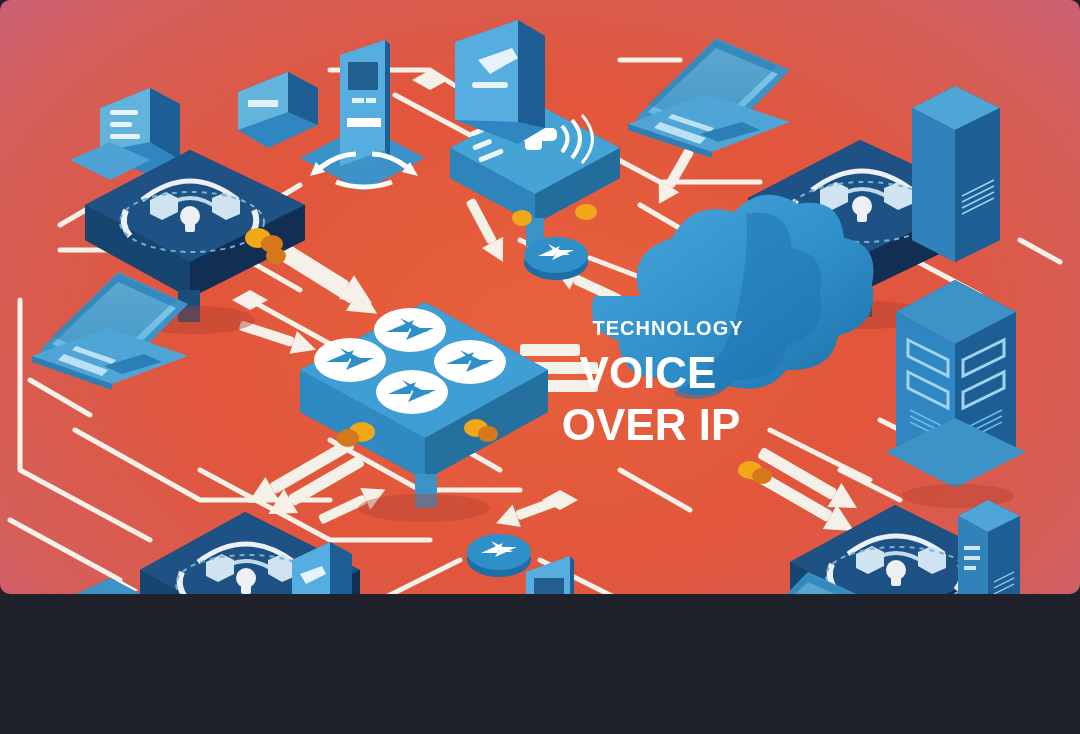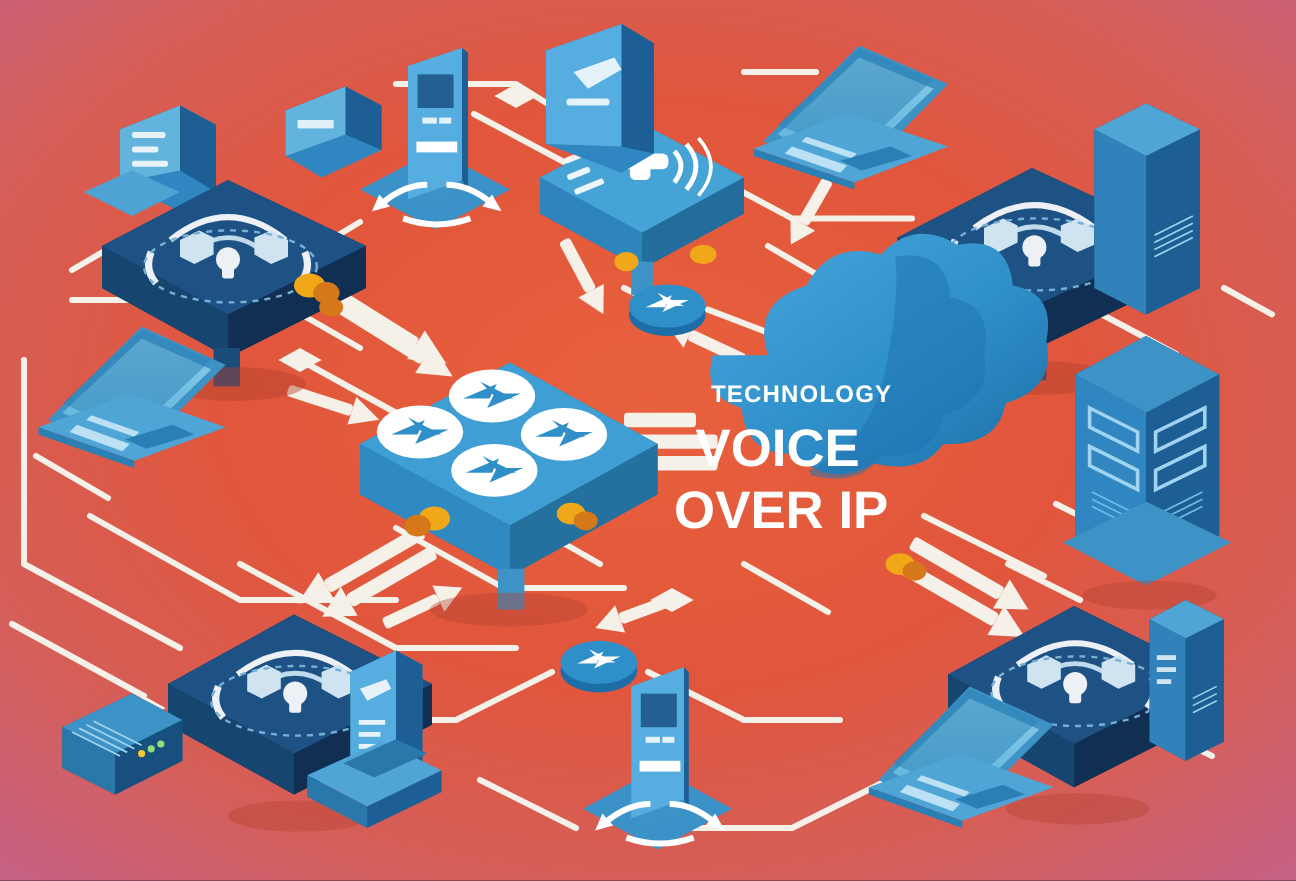--- a/index.html
+++ b/index.html
@@ -1,18 +1,19 @@
 <!DOCTYPE html>
 <html><head>
 <meta charset="utf-8">
 <style>
   html,body{margin:0;padding:0;background:#20222b;}
   #stage{
-    position:relative;width:1080px;height:734px;overflow:hidden;
+    position:relative;width:1080px;height:594px;overflow:hidden;
     font-family:"Liberation Sans", sans-serif;
+    border-radius:10px;
   }
   #bg{position:absolute;inset:0;}
   #svgroot{position:absolute;inset:0;}
   .cloud-text{
     font-family:"Liberation Sans", sans-serif;
     fill:#ffffff;font-weight:bold;text-anchor:middle;
   }
 </style>
 </head>
 <body>

